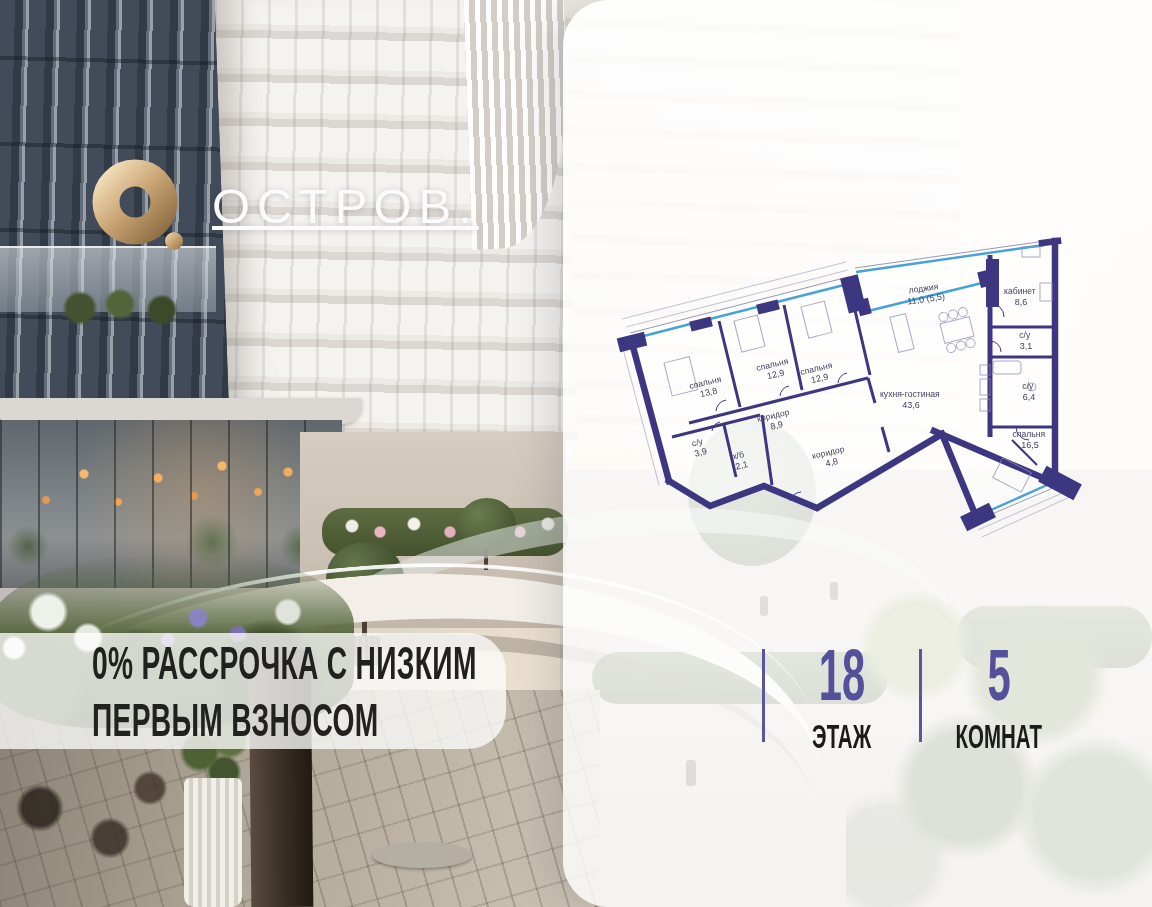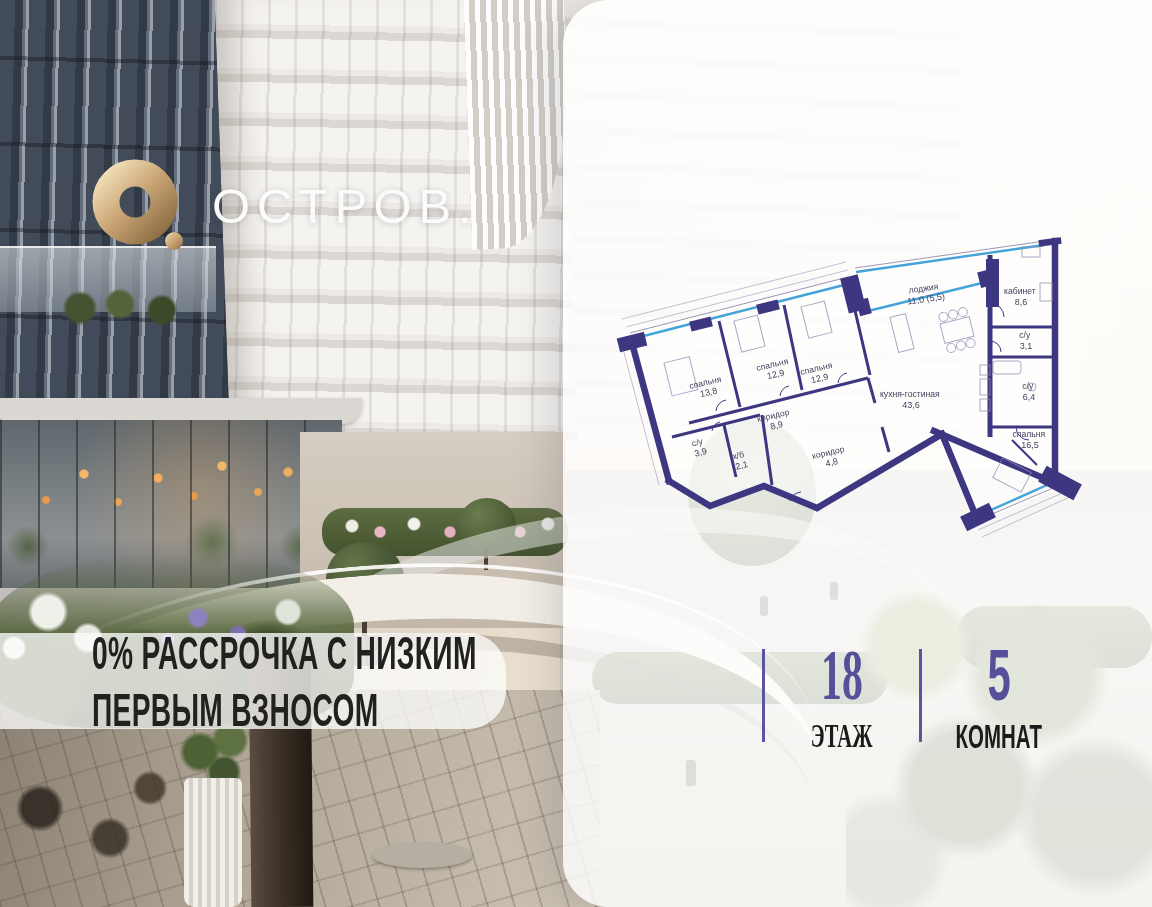--- a/index.html
+++ b/index.html
@@ -141,38 +141,38 @@
   .p1{left:686px;top:760px;width:10px;height:26px;}
   .p2{left:760px;top:596px;width:8px;height:20px;}
   .p3{left:830px;top:582px;width:8px;height:18px;}
 
   
   .panel{left:563px;top:0;width:589px;height:907px;
     background:linear-gradient(180deg,rgba(255,255,255,.90) 0%,rgba(255,255,255,.82) 45%,rgba(255,255,255,.80) 100%);
     border-radius:46px 0 0 46px;box-shadow:-16px 0 36px rgba(70,70,82,.16);}
 
   
-  .banner{left:0;top:633px;width:506px;height:96px;
+  .banner{left:0;top:633px;width:506px;height:116px;
     background:rgba(252,252,251,.78);border-radius:0 38px 38px 0;
     display:flex;flex-direction:column;justify-content:center;padding-left:92px;box-sizing:border-box;}
   .banner .line{font-size:47px;line-height:1.22;font-weight:700;color:#21211f;
     transform:scaleX(.60);transform-origin:left center;white-space:nowrap;letter-spacing:.5px;}
 
   
   .logo{left:90px;top:158px;display:flex;align-items:center;gap:24px;}
   .logo-text{font-size:49px;color:#fbfbfc;letter-spacing:7px;font-weight:400;
-    text-shadow:0 1px 6px rgba(60,60,70,.25);}
+    text-shadow:0 1px 6px rgba(60,60,70,.25);text-decoration:underline;}
 
   
   .stat{top:642px;width:156px;text-align:center;}
   .stat .num{display:inline-block;font-size:72px;line-height:.92;font-weight:700;
     color:#55509a;transform:scaleX(.58);transform-origin:center;white-space:nowrap;}
   .stat .lbl{display:inline-block;font-size:33px;line-height:1;font-weight:700;
     color:#1b1b19;transform:scaleX(.62);transform-origin:center;margin-top:12px;white-space:nowrap;}
-  .s1{left:608px;} .s2{left:764px;font-family:Liberation Serif, serif;} .s3{left:921px;}
+  .s1{left:608px;} .s2{left:764px;} .s3{left:921px;}
   .vdiv{top:649px;width:3px;height:93px;background:#5b55a0;}
   .d1{left:762px;} .d2{left:919px;}
 
   
   .plan{left:612px;top:215px;width:540px;height:340px;}
   .plan text{font-family:"Liberation Sans",sans-serif;fill:#45415f;font-size:8.6px;}
   .plan .area{font-size:9px;}
 </style>
 </head>
 <body>

